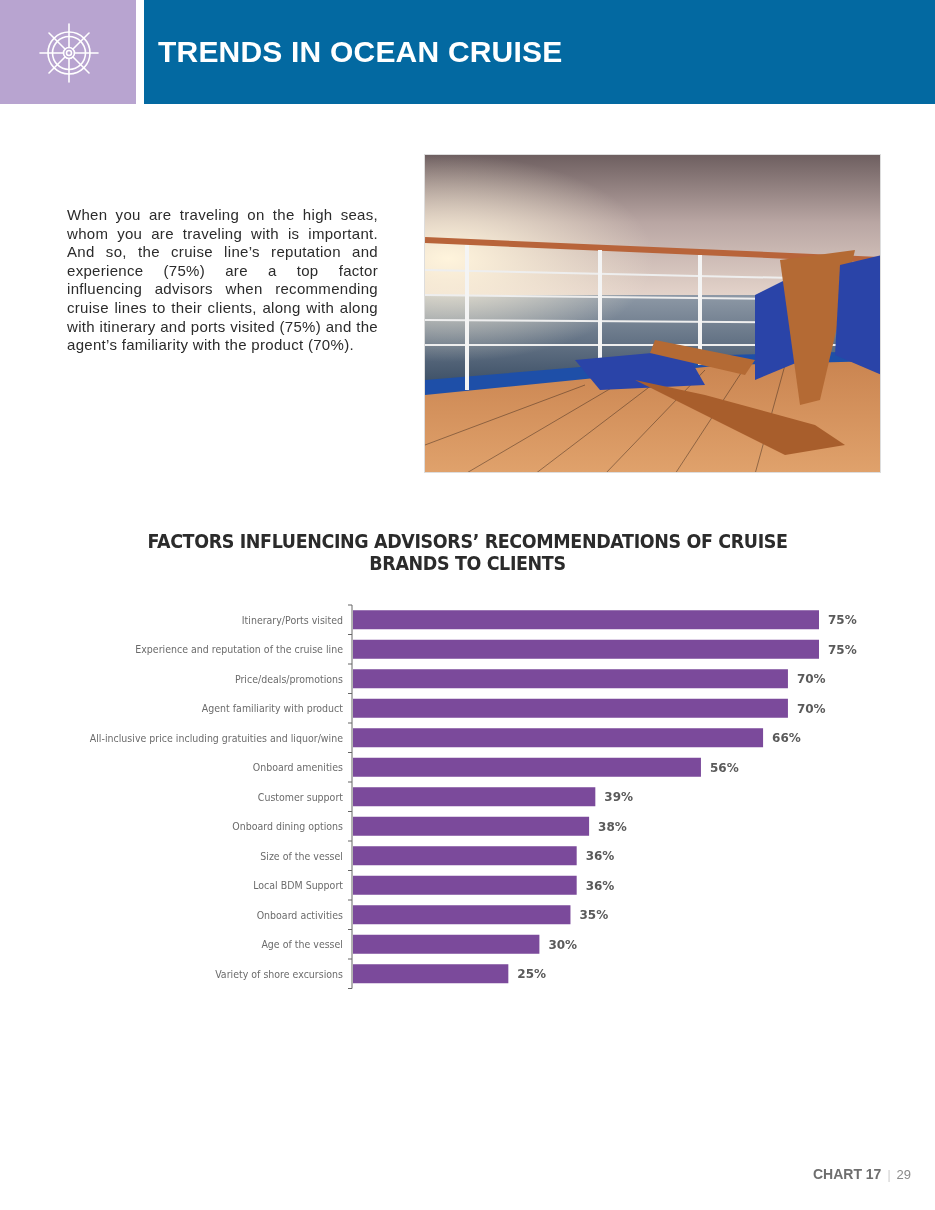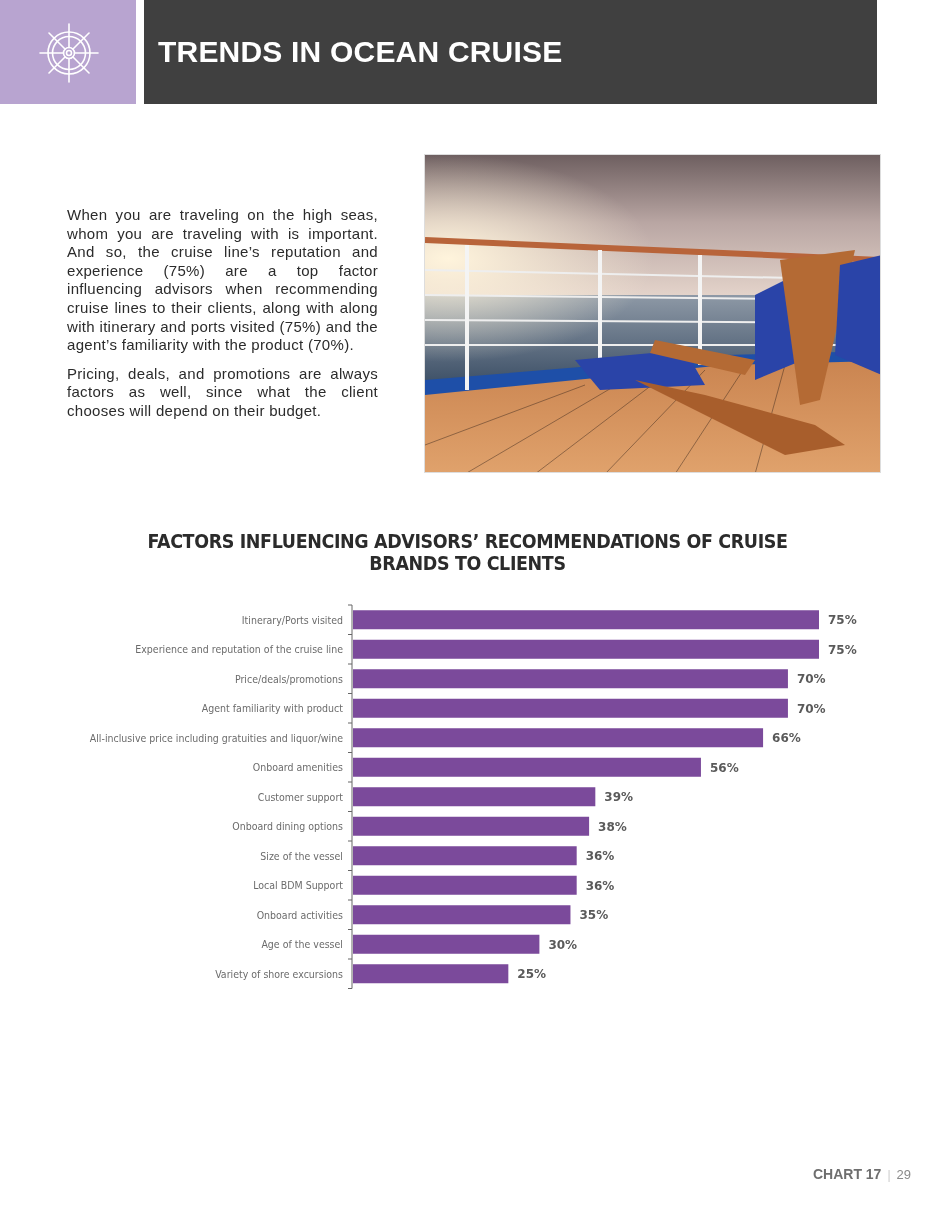--- a/index.html
+++ b/index.html
@@ -7,22 +7,22 @@
       width: 935px; height: 1210px; position: relative; overflow: hidden;
       background: #ffffff;
       font-family: "Liberation Sans", sans-serif;
     }
     .hdr-left {
       position: absolute; left: 0; top: 0; width: 136px; height: 104px;
       background: #b8a4d0;
     }
     .hdr-left svg { position: absolute; left: 38px; top: 22px; }
     .hdr-right {
-      position: absolute; left: 144px; top: 0; width: 733px; height: 104px;
-      background: #404040;
+      position: absolute; left: 144px; top: 0; width: 791px; height: 104px;
+      background: #0369a1;
     }
     .hdr-title {
       position: absolute; left: 14px; top: 35px;
       color: #ffffff; font-weight: bold; font-size: 30px; letter-spacing: 0.2px;
       font-family: "Liberation Sans", sans-serif;
     }
     .intro {
       position: absolute; left: 55px; top: 206px; width: 323px;
       color: #2b2b2b; font-size: 15px; line-height: 18.6px;
       text-align: justify; letter-spacing: 0.3px;
@@ -68,21 +68,20 @@
       <line x1="27" y1="35" x2="11" y2="51"></line>
     </g>
   </svg>
 </div>
 <div class="hdr-right">
   <div class="hdr-title">TRENDS IN OCEAN CRUISE</div>
 </div>
 
 <div class="intro">
   <p>When you are traveling on the high seas, whom you are traveling with is important. And so, the cruise line’s reputation and experience (75%) are a top factor influencing advisors when recommending cruise lines to their clients, along with along with itinerary and ports visited (75%) and the agent’s familiarity with the product (70%).</p>
-  <p>Pricing, deals, and promotions are always factors as well, since what the client chooses will depend on their budget.</p>
 </div>
 
 <div class="photo">
   <svg width="457" height="319" viewBox="0 0 457 319" preserveAspectRatio="none">
     <defs>
       <linearGradient id="sky" x1="0" y1="0" x2="0" y2="1">
         <stop offset="0" stop-color="#6e5f60"></stop>
         <stop offset="0.45" stop-color="#b9a6a3"></stop>
         <stop offset="1" stop-color="#e9d9cf"></stop>
       </linearGradient>

